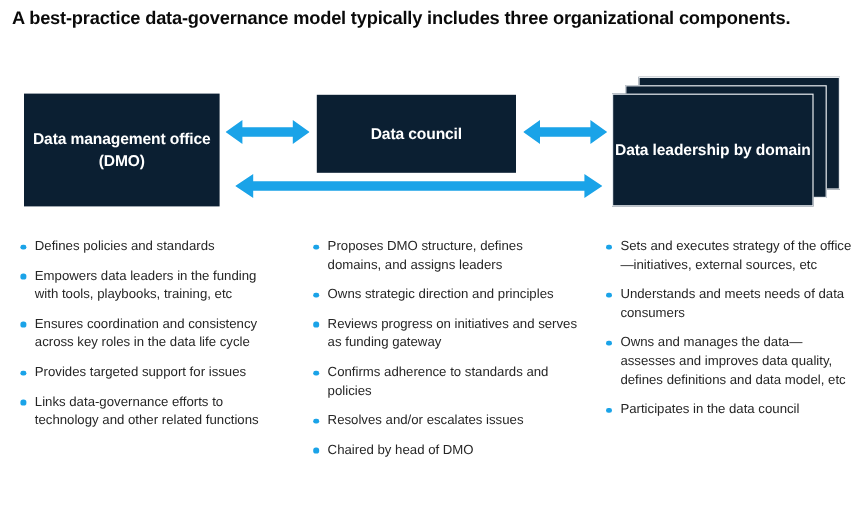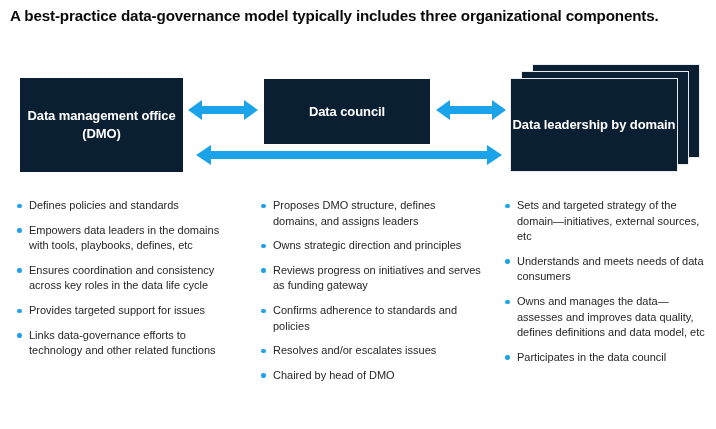--- a/index.html
+++ b/index.html
@@ -160,33 +160,33 @@
   </svg>
 
   <svg class="arrow" id="arrow-long" width="306" height="24" viewBox="0 0 306 24">
     <polygon points="0,12 15,2 15,8 291,8 291,2 306,12 291,22 291,16 15,16 15,22" fill="#1aa3e8"></polygon>
   </svg>
 
 </div>
 
 <div class="col" id="col-1">
   <div class="bullet">Defines policies and standards</div>
-  <div class="bullet">Empowers data leaders in the domains with tools, playbooks, defines, etc</div>
+  <div class="bullet">Empowers data leaders in the funding with tools, playbooks, training, etc</div>
   <div class="bullet">Ensures coordination and consistency across key roles in the data life cycle</div>
   <div class="bullet">Provides targeted support for issues</div>
   <div class="bullet">Links data-governance efforts to technology and other related functions</div>
 </div>
 
 <div class="col" id="col-2">
   <div class="bullet">Proposes DMO structure, defines domains, and assigns leaders</div>
   <div class="bullet">Owns strategic direction and principles</div>
   <div class="bullet">Reviews progress on initiatives and serves as funding gateway</div>
   <div class="bullet">Confirms adherence to standards and policies</div>
   <div class="bullet">Resolves and/or escalates issues</div>
   <div class="bullet">Chaired by head of DMO</div>
 </div>
 
 <div class="col" id="col-3">
-  <div class="bullet">Sets and targeted strategy of the domain—initiatives, external sources, etc</div>
+  <div class="bullet">Sets and executes strategy of the office—initiatives, external sources, etc</div>
   <div class="bullet">Understands and meets needs of data consumers</div>
   <div class="bullet">Owns and manages the data—assesses and improves data quality, defines definitions and data model, etc</div>
   <div class="bullet">Participates in the data council</div>
 </div>
 
 </body></html>

